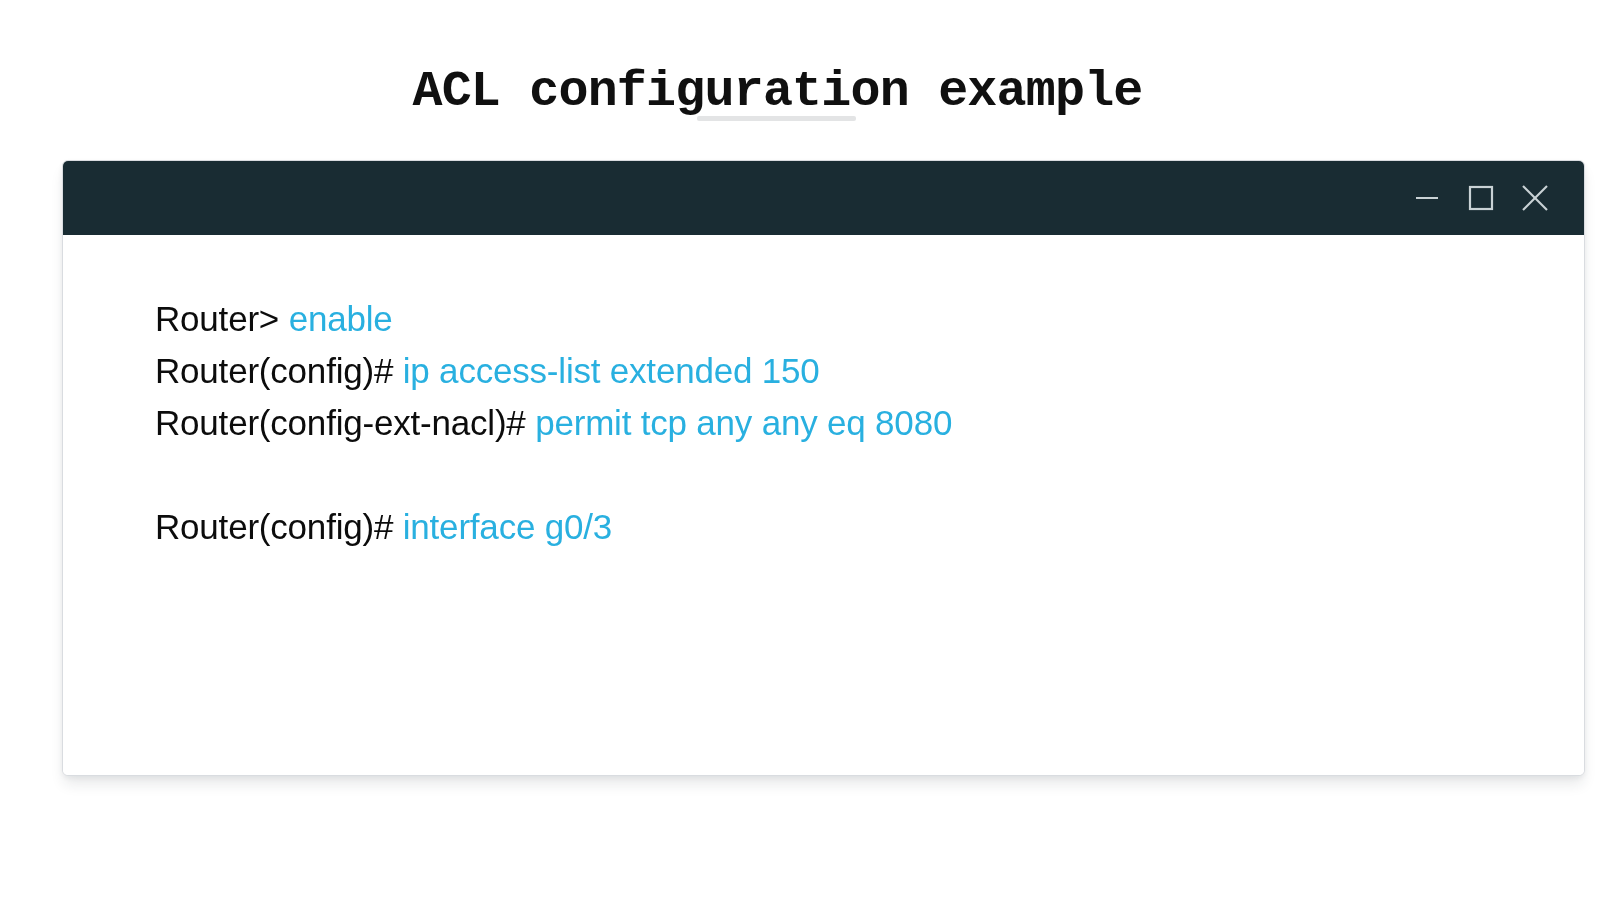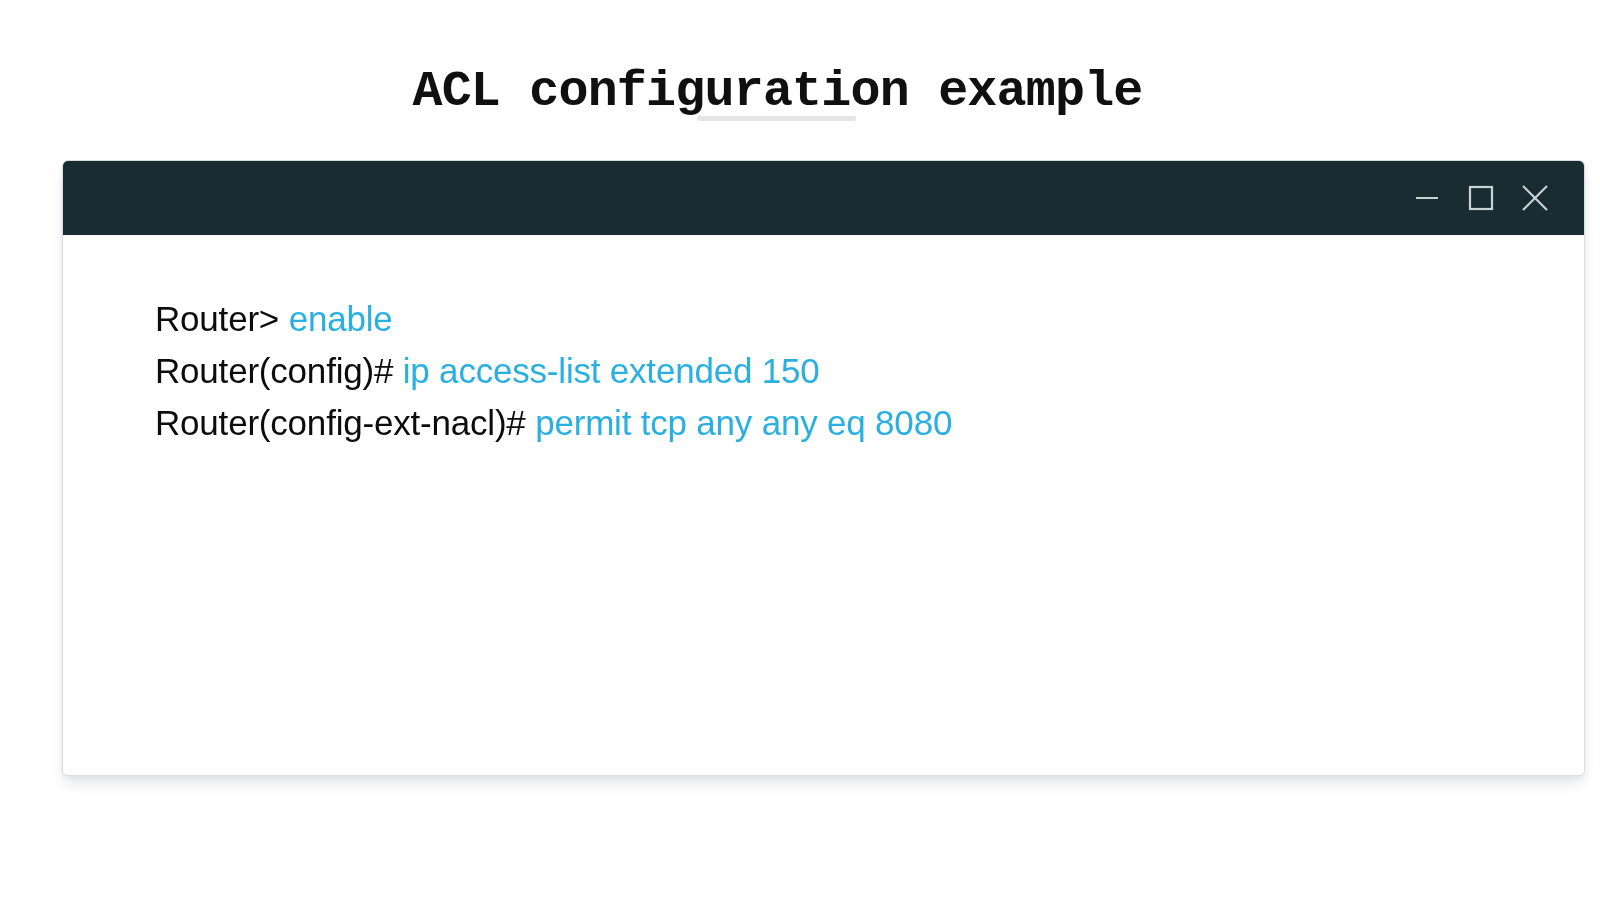--- a/index.html
+++ b/index.html
@@ -160,17 +160,18 @@
       </div>
 
     </div>
 
     <div class="terminal-body">
 
     <div class="cli-line"><span class="prompt">Router&gt; </span><span class="command">enable</span></div>
         <div class="cli-line"><span class="prompt">Router(config)# </span><span class="command">ip access-list extended 150</span></div>
         <div class="cli-line"><span class="prompt">Router(config-ext-nacl)# </span><span class="command">permit tcp any any eq 8080</span></div>
         <div class="cli-line blank"></div>
+        <div class="cli-line"><span class="prompt">Router(config)# </span><span class="command">interface g0/3</span></div>
       </div>
 
   </div>
 
 </div>
 
 </body></html>

